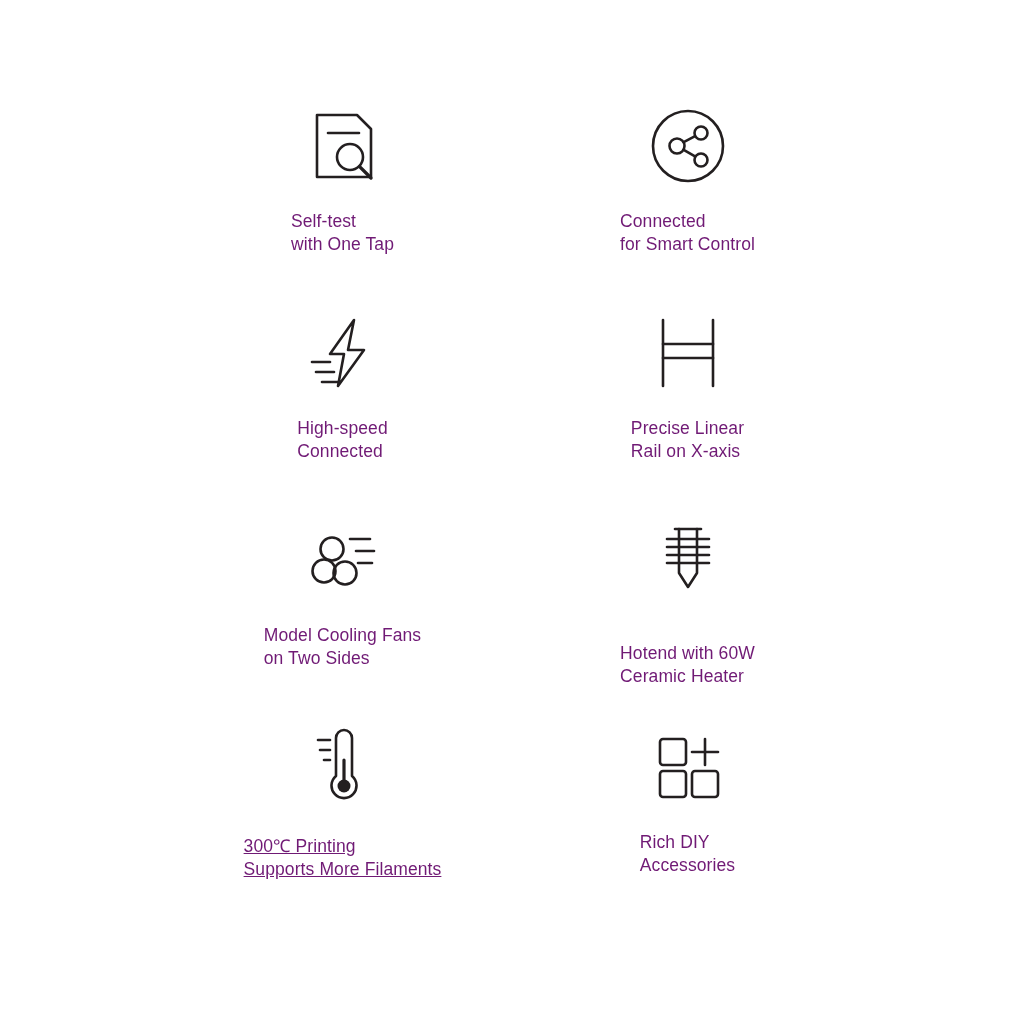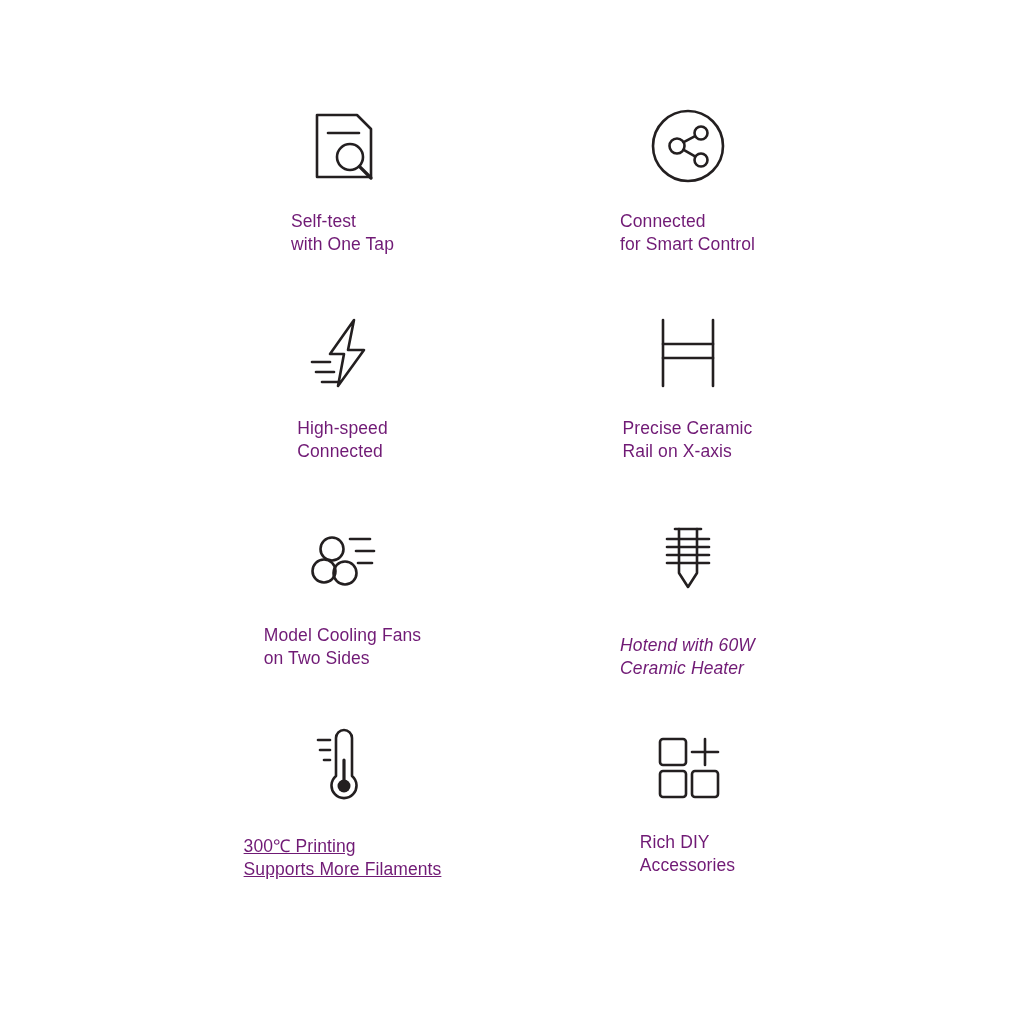--- a/index.html
+++ b/index.html
@@ -46,21 +46,21 @@
     font-size: 17.5px;
     line-height: 1.32;
     letter-spacing: 0.1px;
     color: #701a75;
     white-space: pre-line;
   }
   
   .cell-0 .icon-wrap { transform: translateX(1px); }
   .cell-1 .icon-wrap { transform: translateX(0px); }
   .cell-4 .feature-label { }
-  .cell-5 .feature-label { margin-top: 26px; font-style: italic; }
+  .cell-5 .feature-label { margin-top: 34px; }
   .cell-6 .feature-label { margin-top: 20px; text-decoration: underline; }
   .cell-7 .feature-label { }
 </style>
 </head>
 <body>
 
 <div class="feature-grid">
 
   <div class="feature-cell cell-0">
     <span class="icon-wrap">
@@ -106,21 +106,21 @@
 
   <div class="feature-cell cell-3">
     <span class="icon-wrap">
       <svg width="86" height="86" viewBox="0 0 86 86" fill="none" stroke="#231f20" stroke-width="2.6" stroke-linecap="round" stroke-linejoin="round">
         <path d="M18 10 V76"></path>
         <path d="M68 10 V76"></path>
         <path d="M18 34 H68"></path>
         <path d="M18 48 H68"></path>
       </svg>
     </span>
-    <div class="feature-label">Precise Ceramic
+    <div class="feature-label">Precise Linear
 Rail on X-axis</div>
   </div>
 
   <div class="feature-cell cell-4">
     <span class="icon-wrap">
       <svg width="86" height="86" viewBox="0 0 86 86" fill="none" stroke="#231f20" stroke-width="2.6" stroke-linecap="round" stroke-linejoin="round">
         <circle cx="32" cy="32" r="11.5"></circle>
         <circle cx="24" cy="54" r="11.5"></circle>
         <circle cx="45" cy="56" r="11.5"></circle>
         <path d="M50 22 H70"></path>

